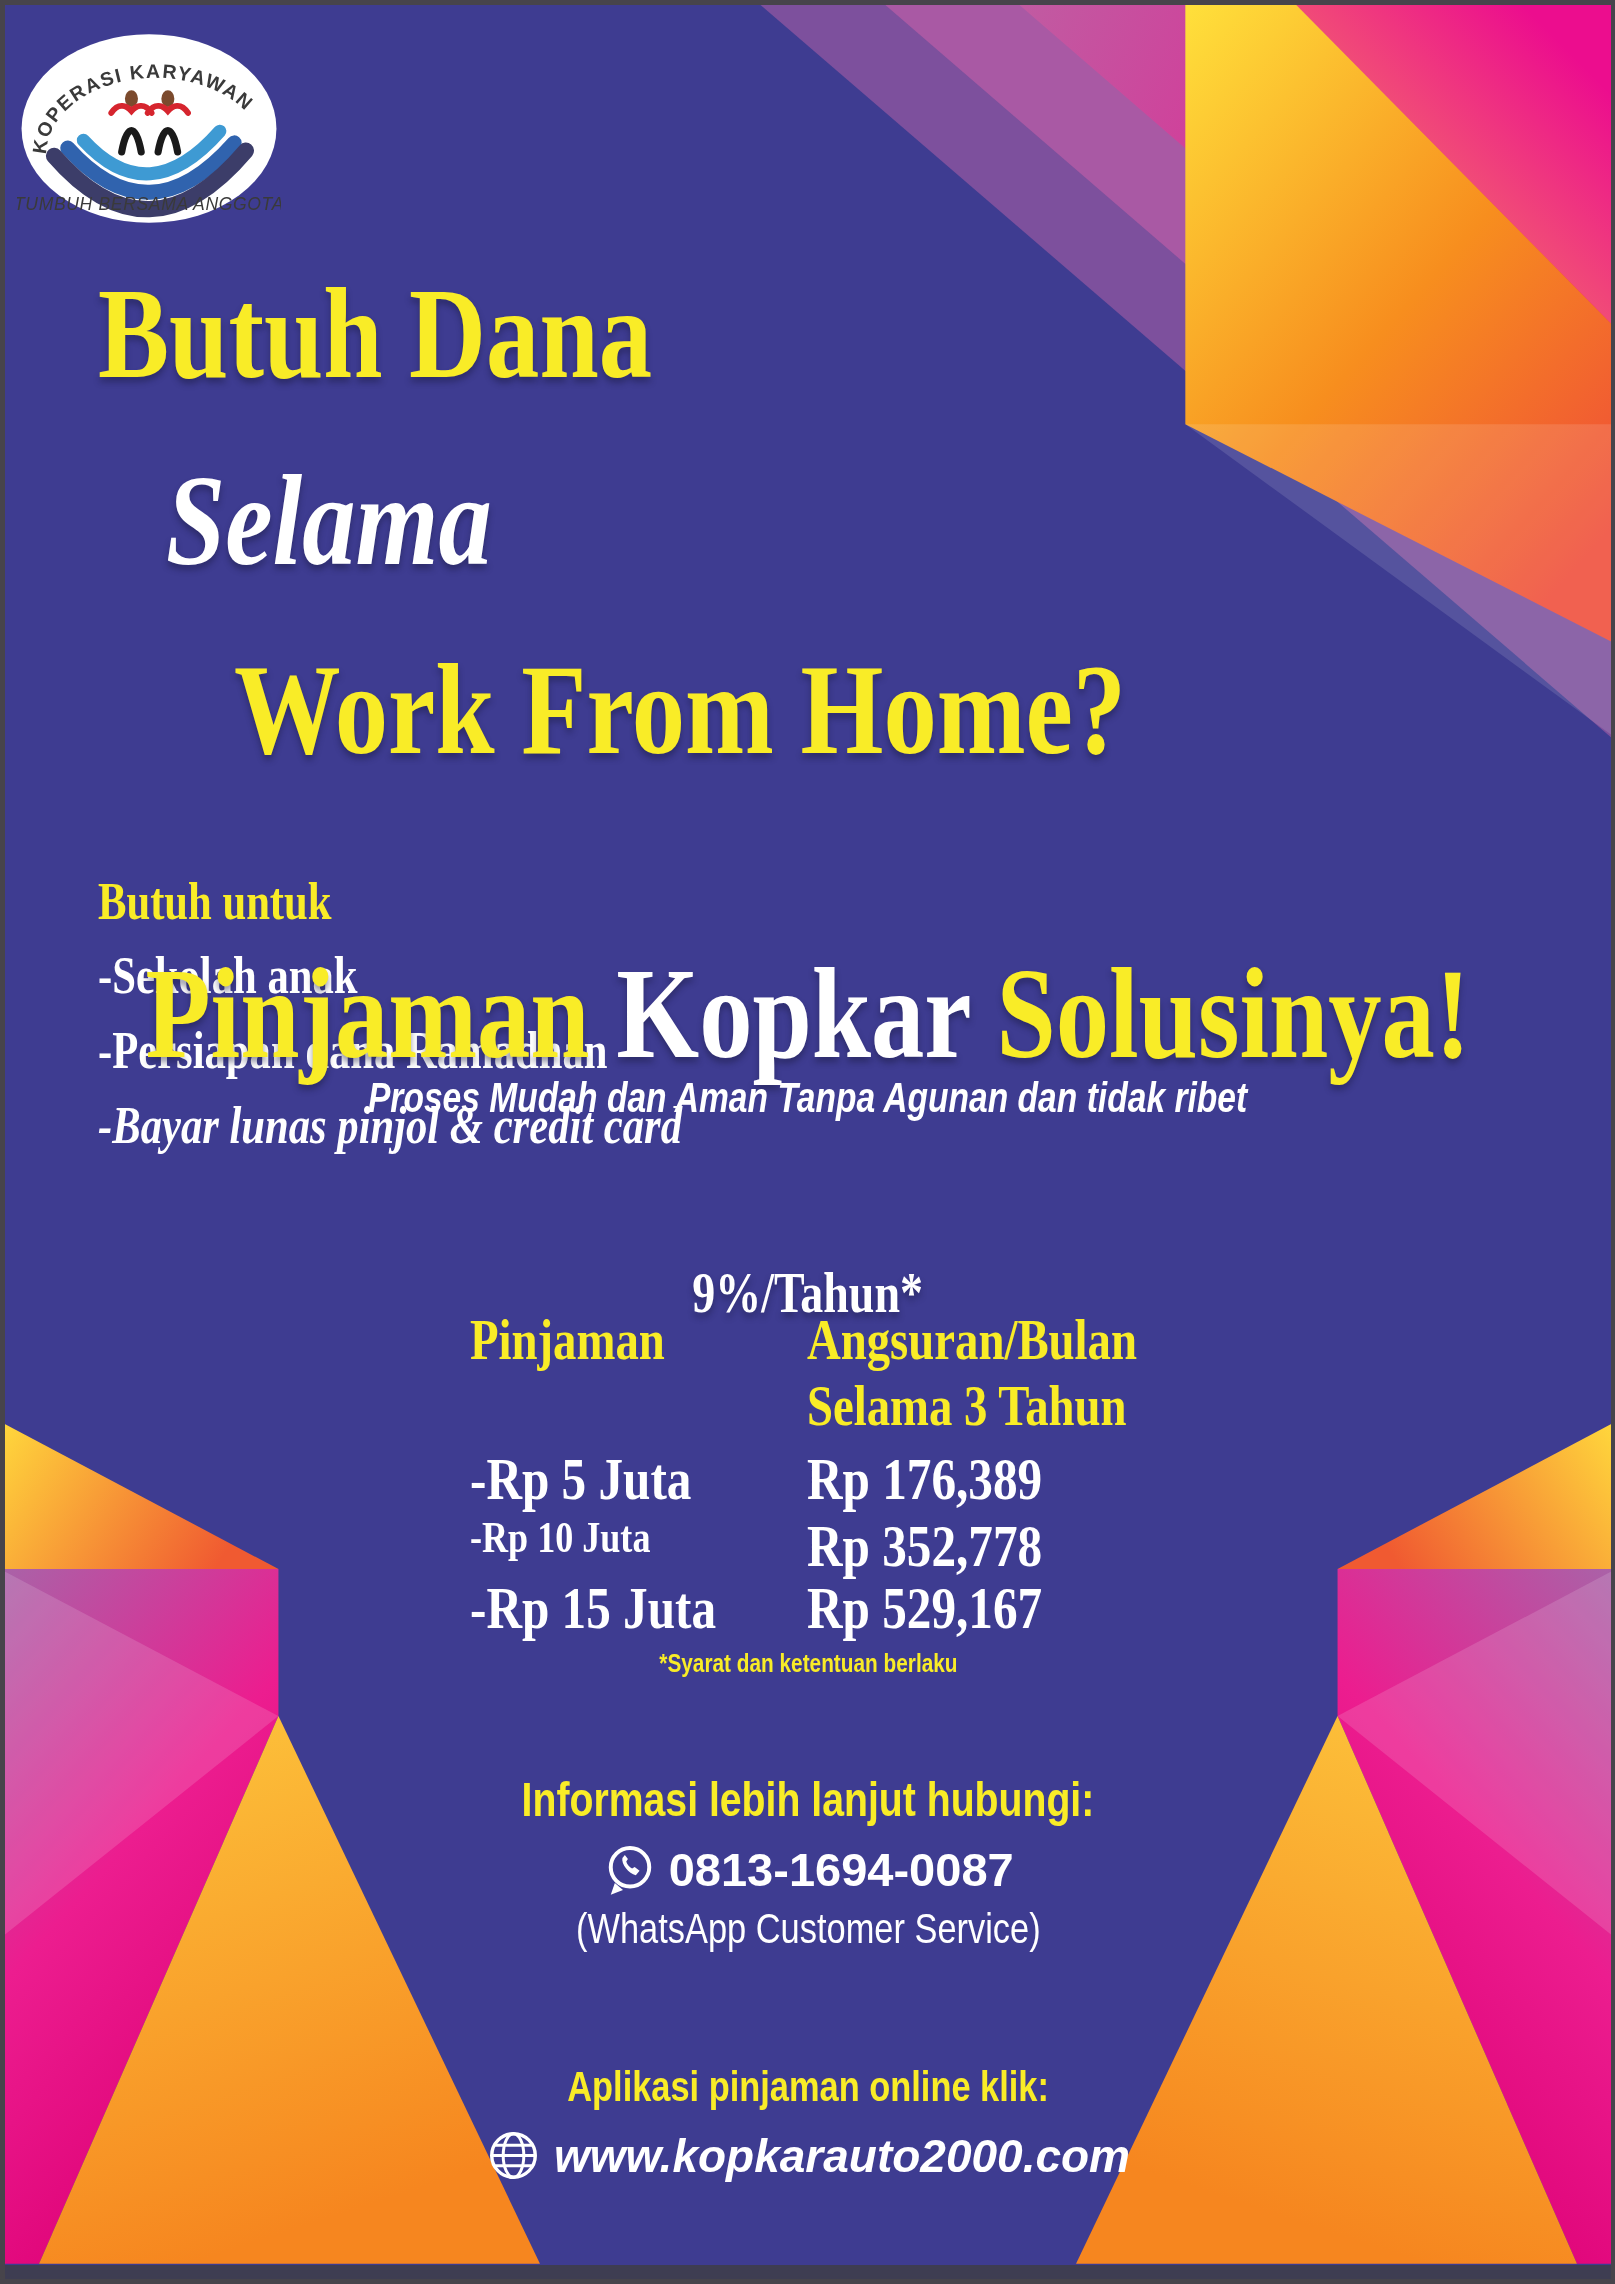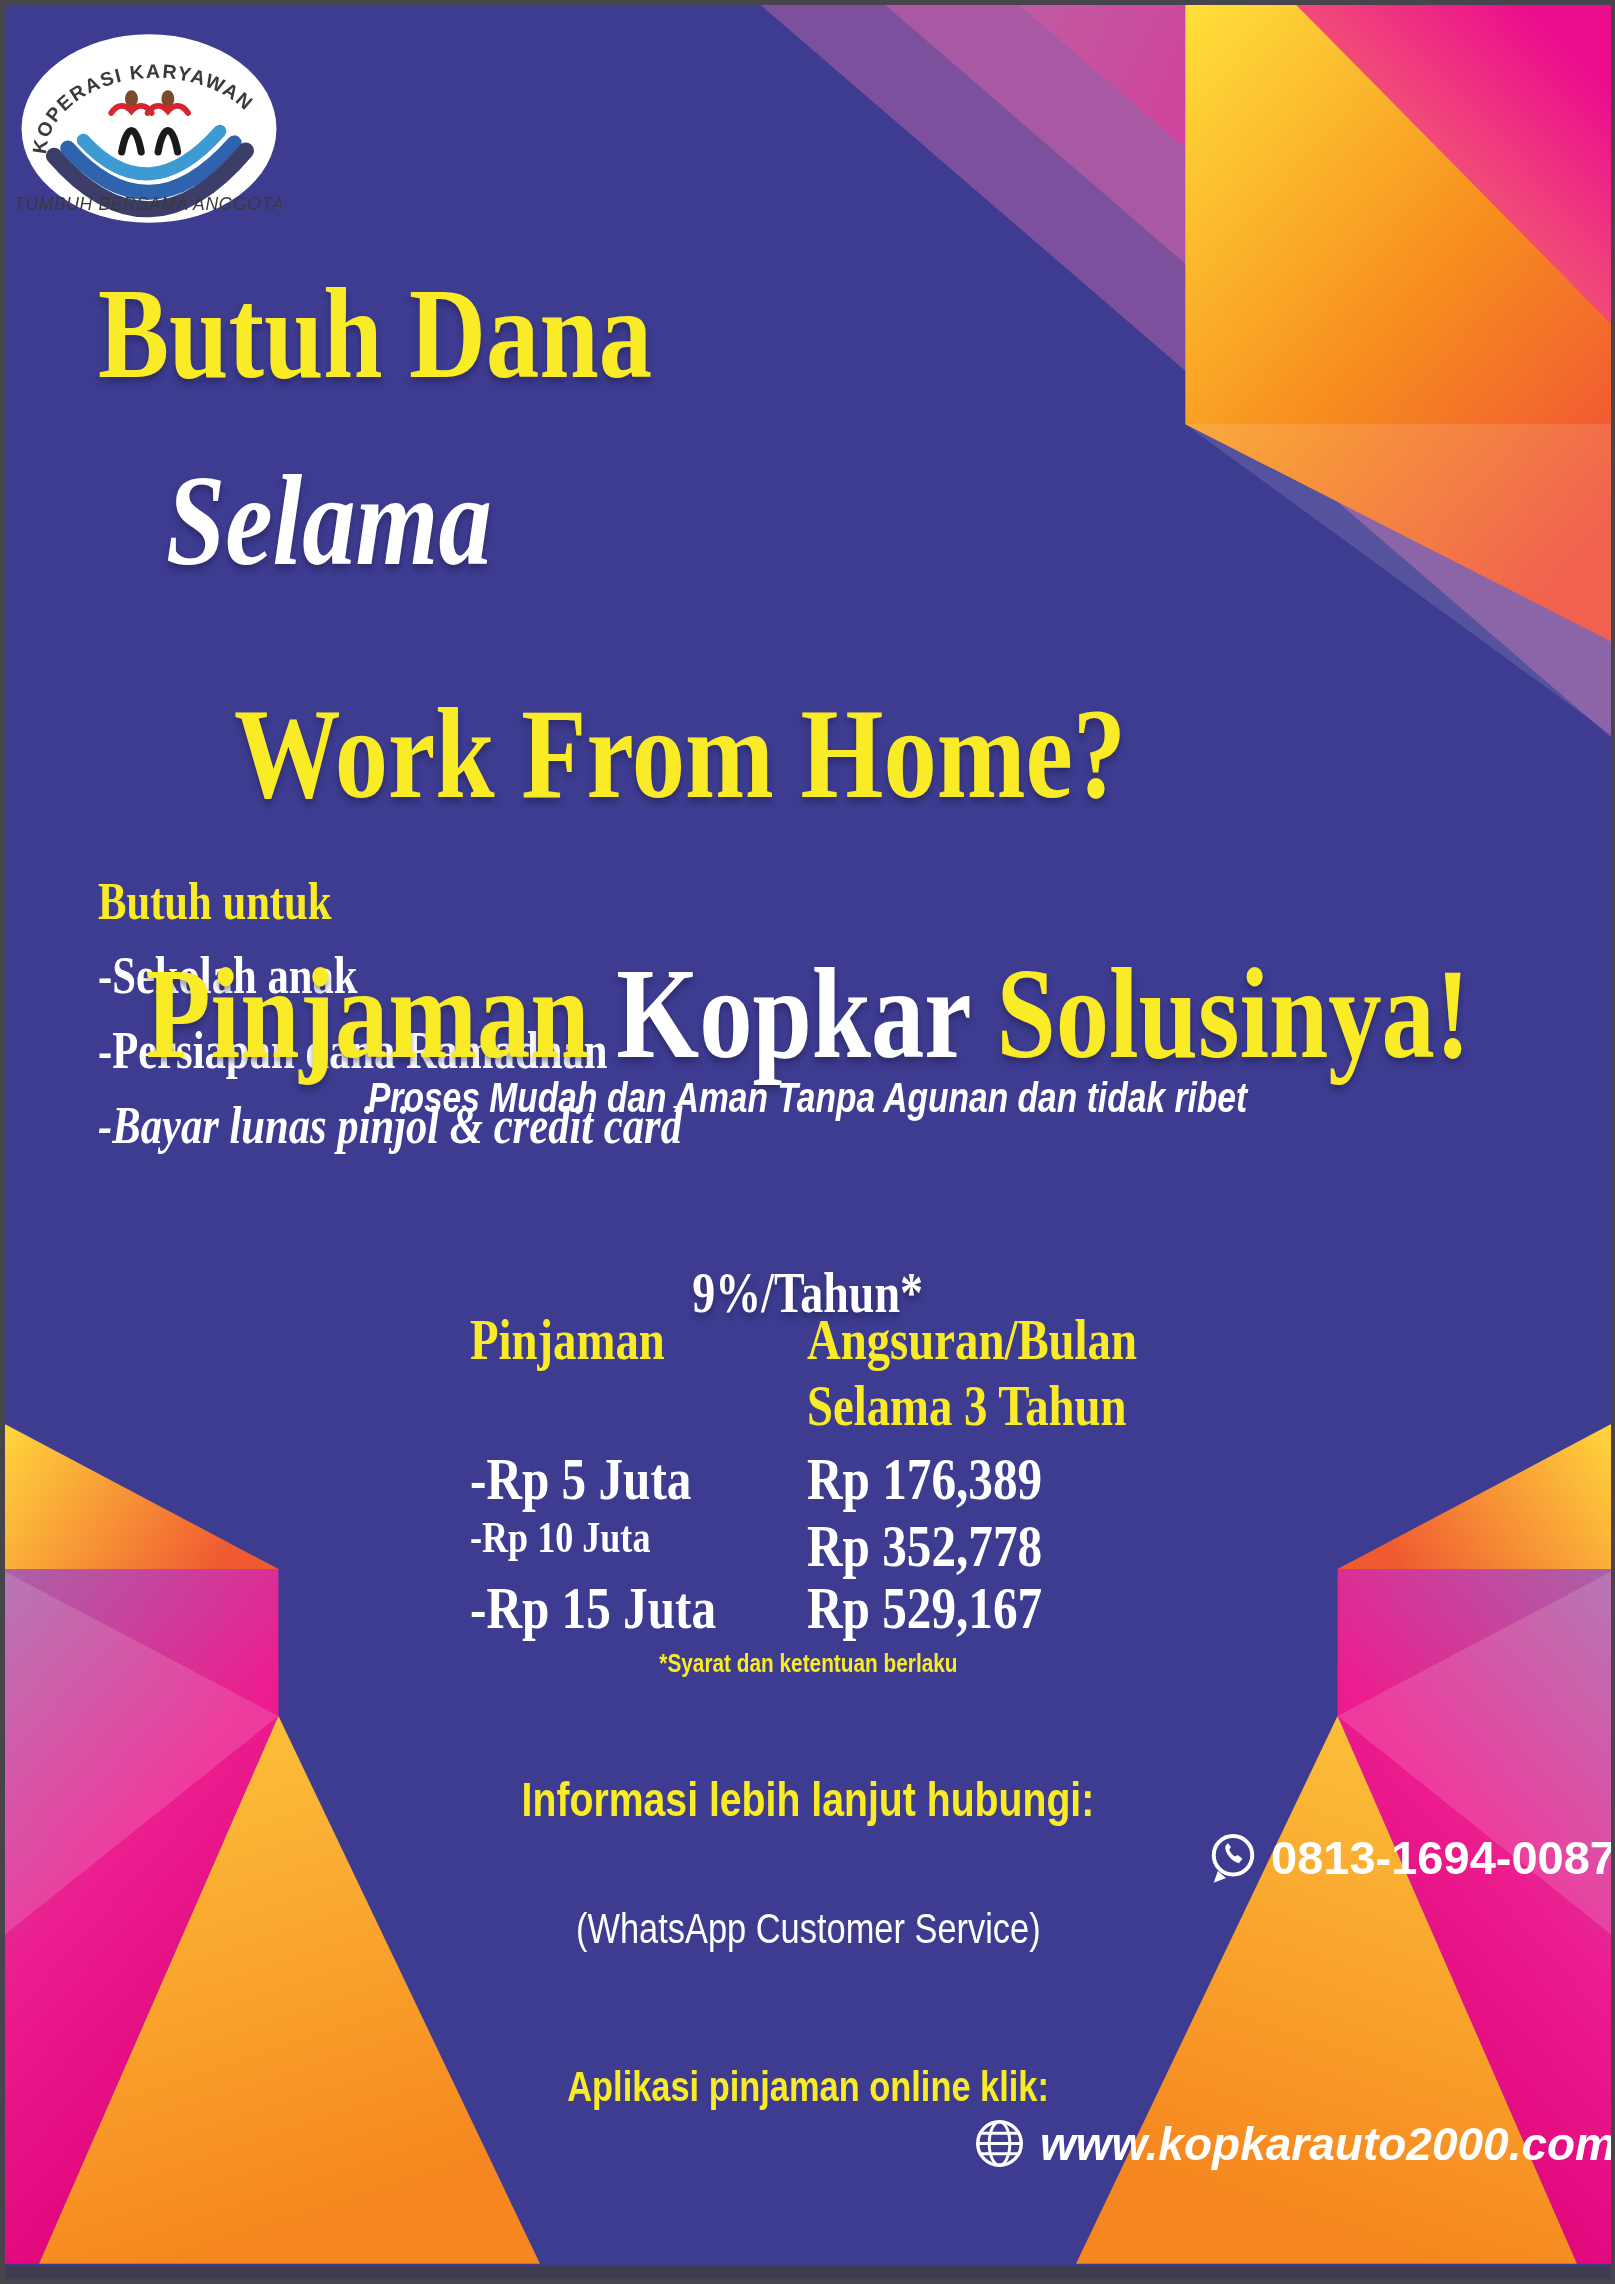--- a/index.html
+++ b/index.html
@@ -15,21 +15,21 @@
   .content{position:absolute;inset:0;z-index:10;}
   .slab{font-family:"Liberation Serif",serif;font-weight:bold;line-height:1;}
   .sans{font-family:"Liberation Sans",sans-serif;line-height:1;}
   .yellow{color:#F9EC27;}
   .white{color:#FFFFFF;}
   .shadow{text-shadow:0 4.6px 6.5px rgba(25,25,60,.45);}
   .condL{display:inline-block;transform:scaleX(.82);transform-origin:left top;white-space:nowrap;}
   .condC{display:inline-block;transform:scaleX(.82);transform-origin:center top;white-space:nowrap;}
   .condS{display:inline-block;transform:scaleX(.80);transform-origin:center top;white-space:nowrap;}
   .centerline{left:0;width:100%;text-align:center;}
-  .flexcenter{left:0;width:100%;display:flex;justify-content:flex-end;align-items:center;}
+  .flexcenter{left:0;width:100%;display:flex;justify-content:center;align-items:center;margin-top:12px;}
   .frame{position:absolute;inset:0;border:5.9px solid #47444B;z-index:40;pointer-events:none;}
   .bottombar{position:absolute;left:0;right:0;bottom:0;height:19.5px;background:#3E3D52;z-index:30;}
   .logo{position:absolute;left:17px;top:31px;width:264px;height:199px;z-index:12;}
 </style>
 </head>
 <body>
 
 <div class="poster">
 
   <svg class="decor" viewBox="0 0 2484 3511" preserveAspectRatio="none">
@@ -122,21 +122,21 @@
   </svg>
 
   <div class="content">
 
     <div class="abs slab yellow shadow" style="left:98px;top:268px;font-size:130px;">
       <span class="condL">Butuh Dana</span>
     </div>
     <div class="abs slab white shadow" style="left:166px;top:455px;font-size:130px;font-style:italic;">
       <span class="condL">Selama</span>
     </div>
-    <div class="abs slab yellow shadow" style="left:234px;top:644px;font-size:130px;margin-top:44px;">
+    <div class="abs slab yellow shadow" style="left:234px;top:644px;font-size:130px;">
       <span class="condL">Work From Home?</span>
     </div>
 
     <div class="abs slab yellow" style="left:98px;top:876px;font-size:52px;">
       <span class="condL">Butuh untuk</span>
     </div>
     <div class="abs slab white" style="left:98px;top:950px;font-size:52px;">
       <span class="condL">-Sekolah anak</span>
     </div>
     <div class="abs slab white" style="left:98px;top:1025px;font-size:52px;">

